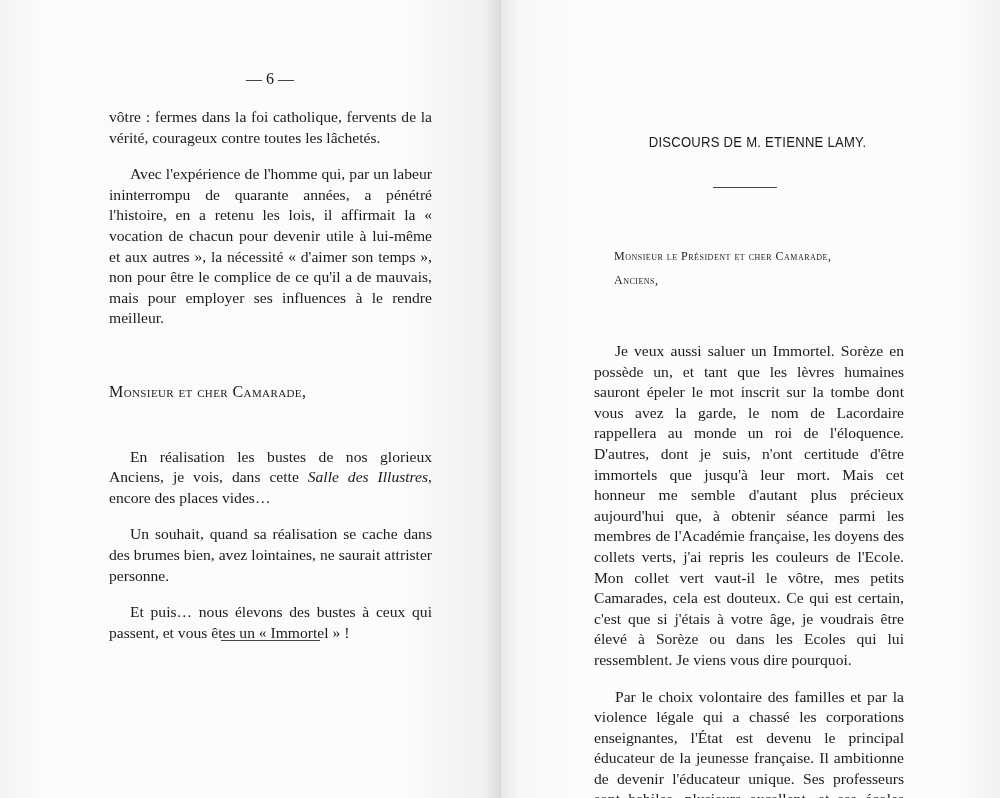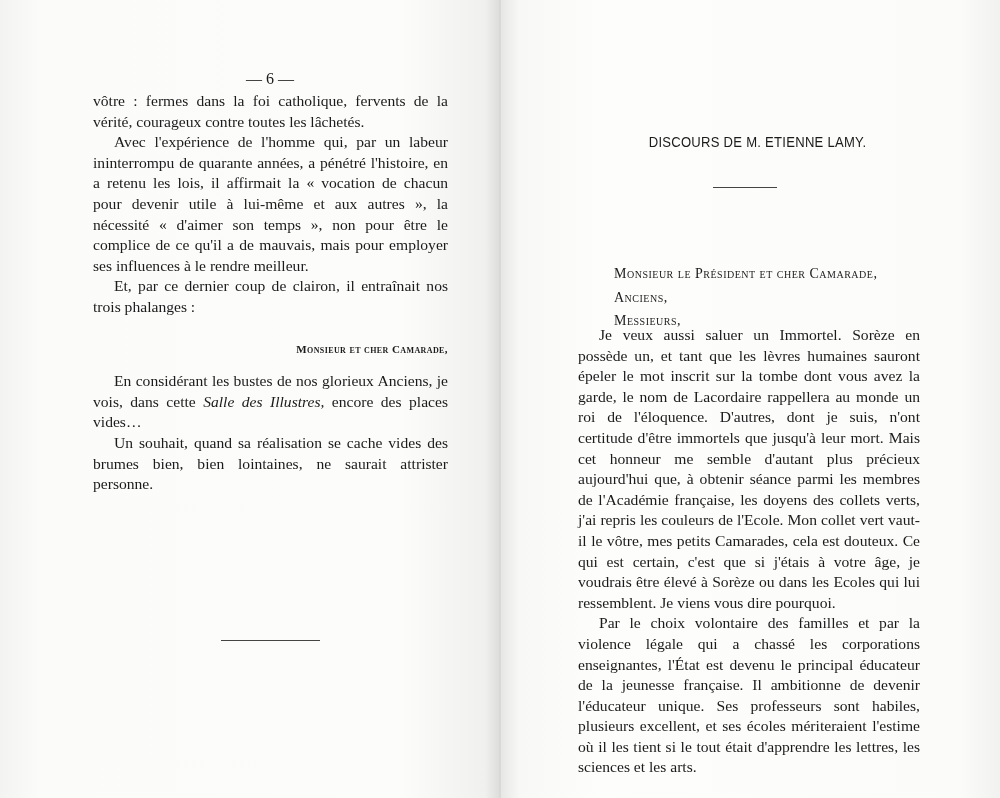--- a/index.html
+++ b/index.html
@@ -23,80 +23,79 @@
   }
   .col {
     position: absolute;
     font-family: "Liberation Serif", "DejaVu Serif", serif;
     font-size: 15.6px;
     line-height: 20.6px;
     text-align: justify;
   }
   .col-left { left: 93px; top: 91px; width: 355px; }
   .col-right { left: 578px; top: 325px; width: 342px; }
-  .col p { margin: 0; text-indent: 21px; }
+  .col p { margin: 16px; text-indent: 21px; }
   .col p.noindent { text-indent: 0; }
   .pagenum {
     position: absolute; left: 0; top: 70px; width: 500px; text-align: center;
     font-family: "Liberation Serif", serif; font-size: 16px;
     padding-left: 40px; box-sizing: border-box;
   }
   .heading-small {
-    font-variant: small-caps; letter-spacing: 0.4px; text-align: right;
-    text-indent: 0 !important; font-size: 11px; font-weight: bold;
+    font-variant: small-caps; letter-spacing: 0.4px; text-align: left;
+    text-indent: 0 !important; font-size: 16px;
   }
   .gap { height: 21px; }
   .rule {
     position: absolute; height: 1px; background: #444;
   }
   .rule-left { left: 221px; top: 640px; width: 99px; }
   .rule-right { left: 713px; top: 187px; width: 64px; }
   .title {
     position: absolute; left: 560px; top: 134px; width: 440px;
     text-align: center;
     font-family: "Liberation Sans Narrow", "Liberation Sans", sans-serif;
     font-size: 14.5px; letter-spacing: 0.3px; transform: scaleX(0.9);
     padding-right: 50px; box-sizing: border-box;
   }
   .salut {
-    position: absolute; left: 614px; top: 262px;
+    position: absolute; left: 614px; top: 245px;
     font-family: "Liberation Serif", serif;
-    font-variant: small-caps; font-size: 14px; line-height: 23.5px;
+    font-variant: small-caps; font-size: 12px; line-height: 23.5px;
     letter-spacing: 0.5px;
   }
   .salut div { white-space: nowrap; }
   em { }
 </style>
 </head>
 <body>
 
 <div class="page page-left"></div>
 <div class="page page-right"></div>
 <div class="spine"></div>
 
 <div class="pagenum">— 6 —</div>
 
 <div class="col col-left">
   <p class="noindent">vôtre : fermes dans la foi catholique, fervents de la vérité, courageux contre toutes les lâchetés.</p>
   <p>Avec l'expérience de l'homme qui, par un labeur ininterrompu de quarante années, a pénétré l'histoire, en a retenu les lois, il affirmait la « vocation de chacun pour devenir utile à lui-même et aux autres », la nécessité « d'aimer son temps », non pour être le complice de ce qu'il a de mauvais, mais pour employer ses influences à le rendre meilleur.</p>
-  <p>Et, par ce dernier coup de clairon, il entraînait nos trois phalanges :</p>
   <div class="gap"></div>
   <p class="heading-small">Monsieur et cher Camarade,</p>
   <div class="gap" style="height:12px"></div>
-  <p><span>En considérant les bustes de nos glorieux Anciens, je vois, dans cette </span><em>Salle des Illustres,</em><span> encore des places vides…</span></p>
-  <p>Un souhait, quand sa réalisation se cache vides des brumes bien, bien lointaines, ne saurait attrister personne.</p>
+  <p><span>En réalisation les bustes de nos glorieux Anciens, je vois, dans cette </span><em>Salle des Illustres,</em><span> encore des places vides…</span></p>
+  <p>Un souhait, quand sa réalisation se cache dans des brumes bien, avez lointaines, ne saurait attrister personne.</p>
+  <p>Et puis… nous élevons des bustes à ceux qui passent, et vous êtes un « Immortel » !</p>
 </div>
 
 <div class="rule rule-left"></div>
 
 <div class="title">DISCOURS DE M. ETIENNE LAMY.</div>
 <div class="rule rule-right"></div>
 
 <div class="salut">
   <div>Monsieur le Président et cher Camarade,</div>
   <div>Anciens,</div>
-  <div>Messieurs,</div>
 </div>
 
 <div class="col col-right">
   <p>Je veux aussi saluer un Immortel. Sorèze en possède un, et tant que les lèvres humaines sauront épeler le mot inscrit sur la tombe dont vous avez la garde, le nom de Lacordaire rappellera au monde un roi de l'éloquence. D'autres, dont je suis, n'ont certitude d'être immortels que jusqu'à leur mort. Mais cet honneur me semble d'autant plus précieux aujourd'hui que, à obtenir séance parmi les membres de l'Académie française, les doyens des collets verts, j'ai repris les couleurs de l'Ecole. Mon collet vert vaut-il le vôtre, mes petits Camarades, cela est douteux. Ce qui est certain, c'est que si j'étais à votre âge, je voudrais être élevé à Sorèze ou dans les Ecoles qui lui ressemblent. Je viens vous dire pourquoi.</p>
   <p>Par le choix volontaire des familles et par la violence légale qui a chassé les corporations enseignantes, l'État est devenu le principal éducateur de la jeunesse française. Il ambitionne de devenir l'éducateur unique. Ses professeurs sont habiles, plusieurs excellent, et ses écoles mériteraient l'estime où il les tient si le tout était d'apprendre les lettres, les sciences et les arts.</p>
 </div>
 
 </body></html>

